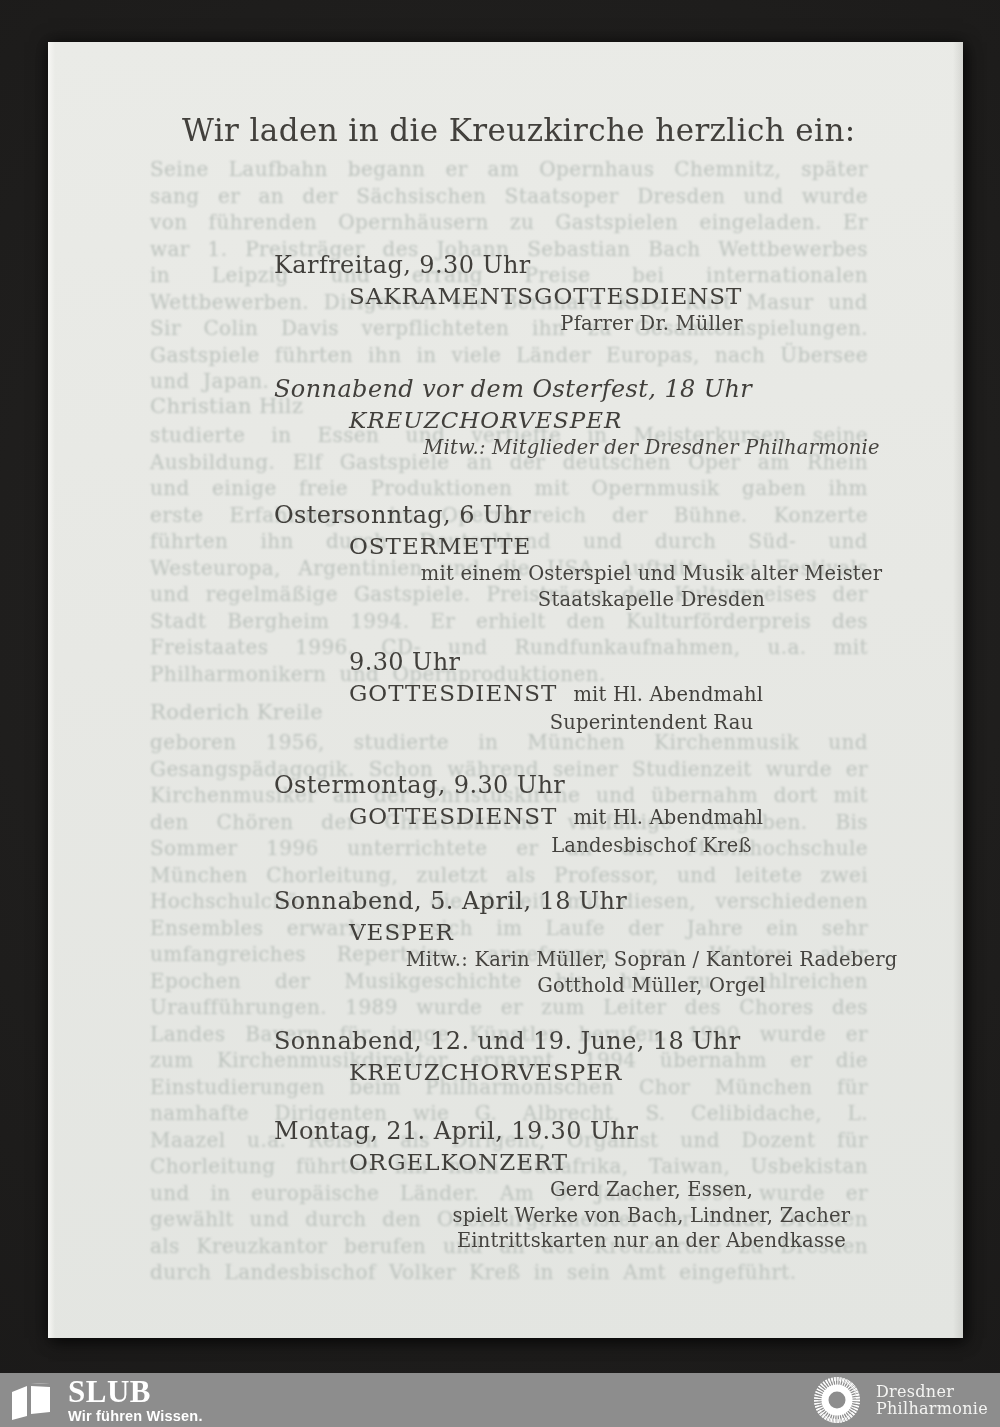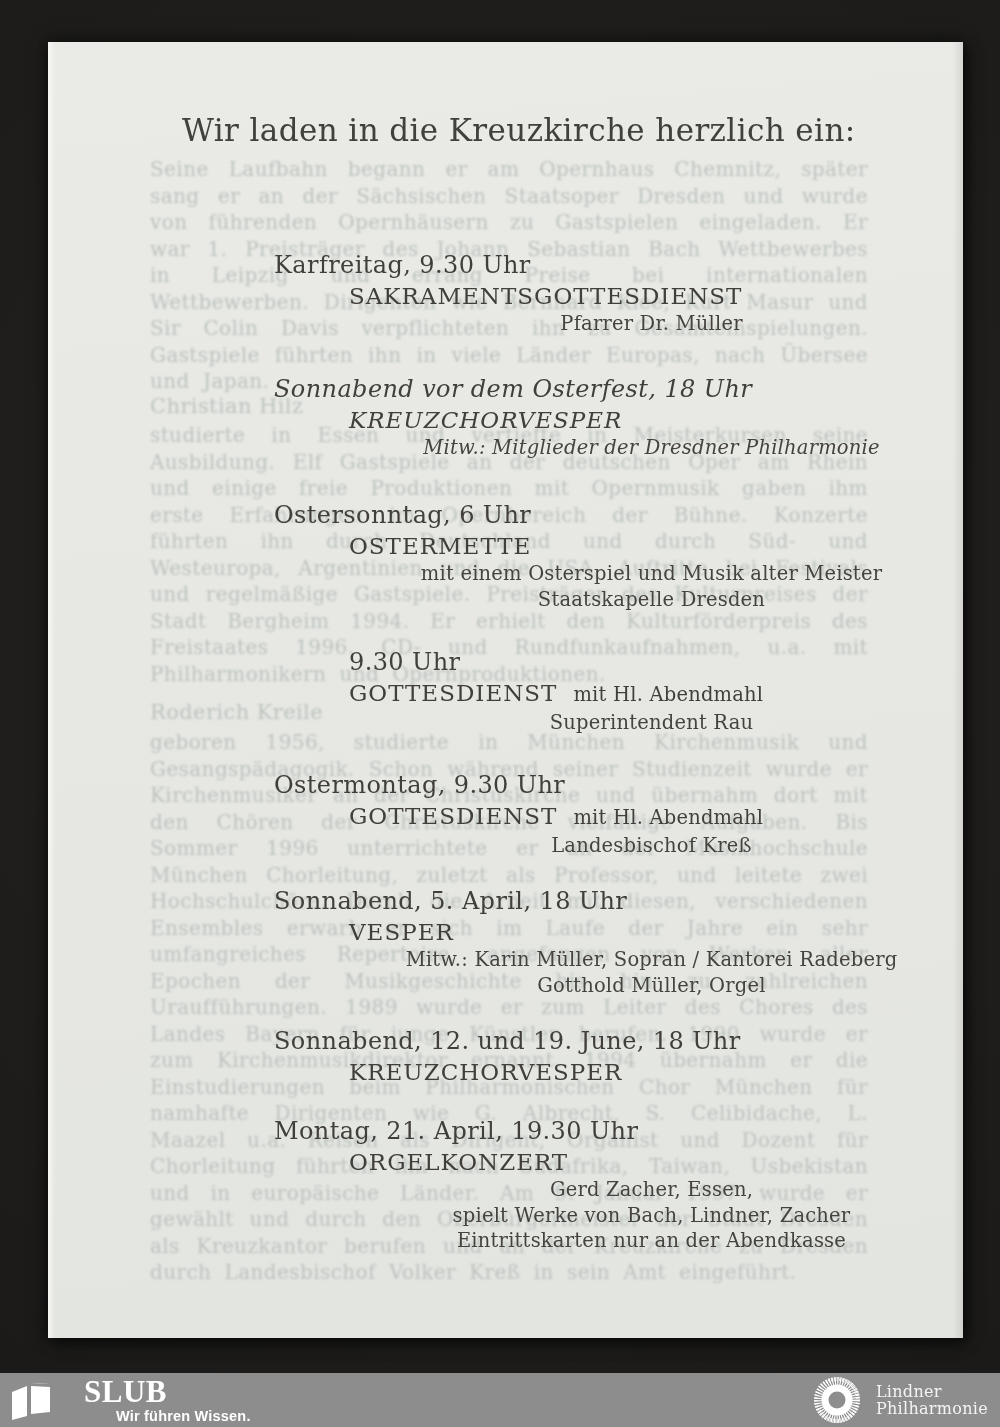--- a/index.html
+++ b/index.html
@@ -44,24 +44,24 @@
   .ev-suffix{font-size:19.5px;letter-spacing:.2px;margin-left:16px;}
   .ev-detail{padding-left:75px;font-size:19.5px;line-height:25.5px;letter-spacing:.2px;white-space:nowrap;color:#45433f;text-align:center;}
   
   #footer{
     position:absolute;left:0;top:1373px;width:1000px;height:54px;background:#8d8d8d;z-index:3;
   }
   #slub{position:absolute;left:10px;top:4px;display:flex;align-items:flex-start;}
   #slub-book{margin-top:3px;}
   #slub-texts{margin-left:14px;color:#fff;}
   #slub-word{
-    font-family:"Liberation Serif", serif;font-weight:700;font-size:31px;line-height:30px;letter-spacing:.5px;margin-left:16px;
+    font-family:"Liberation Serif", serif;font-weight:700;font-size:31px;line-height:30px;letter-spacing:.5px;
   }
   #slub-tag{
-    font-family:"Liberation Sans", sans-serif;font-weight:700;font-size:14.5px;line-height:16px;margin-top:1px;letter-spacing:.2px;margin-left:48px;
+    font-family:"Liberation Sans", sans-serif;font-weight:700;font-size:14.5px;line-height:16px;margin-top:1px;letter-spacing:.2px;
   }
   #phil{position:absolute;right:12px;top:2px;display:flex;align-items:center;}
   #phil-texts{
     margin-left:14px;color:#f4f4f2;font-family:"DejaVu Serif", serif;
     font-size:16px;line-height:17.5px;letter-spacing:.3px;
   }
 </style>
 </head>
 <body>
 
@@ -137,19 +137,19 @@
       </div>
     </div>
 
     <div id="phil">
       <svg width="50" height="50" viewBox="-25 -25 50 50">
         <circle r="17" fill="none" stroke="#ffffff" stroke-width="12" stroke-dasharray="1.1 1.25"></circle>
         <circle r="12" fill="none" stroke="#ffffff" stroke-width="7"></circle>
         <circle r="21" fill="none" stroke="#ffffff" stroke-width="4" stroke-dasharray="0.9 1.9"></circle>
       </svg>
       <div id="phil-texts">
-        <div>Lindner</div>
+        <div>Dresdner</div>
         <div>Philharmonie</div>
       </div>
     </div>
   </div>
 
 </div>
 
 </body></html>

